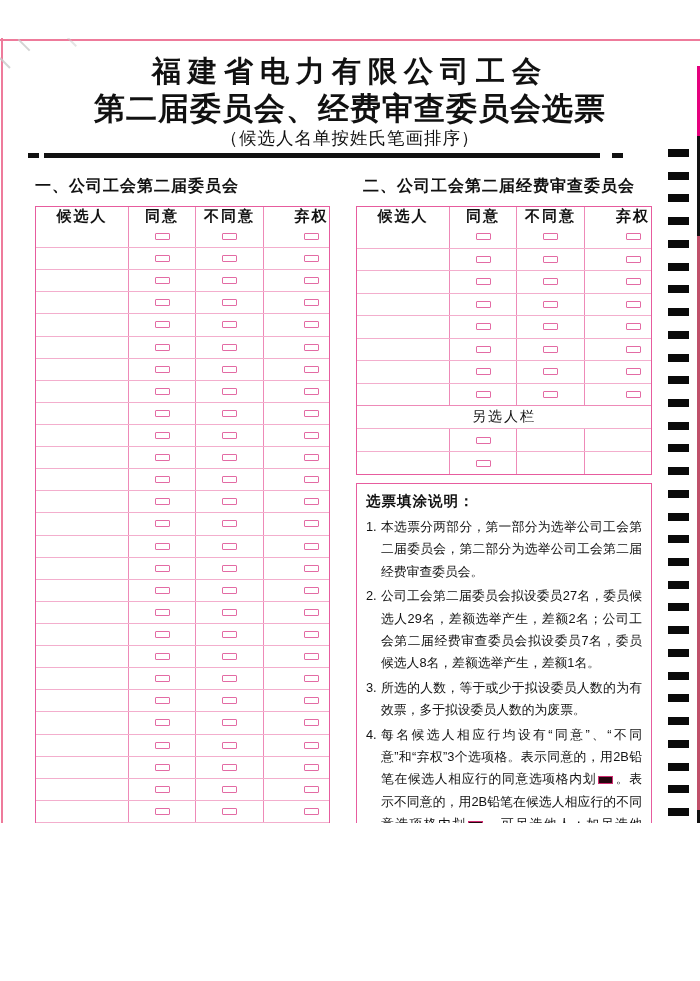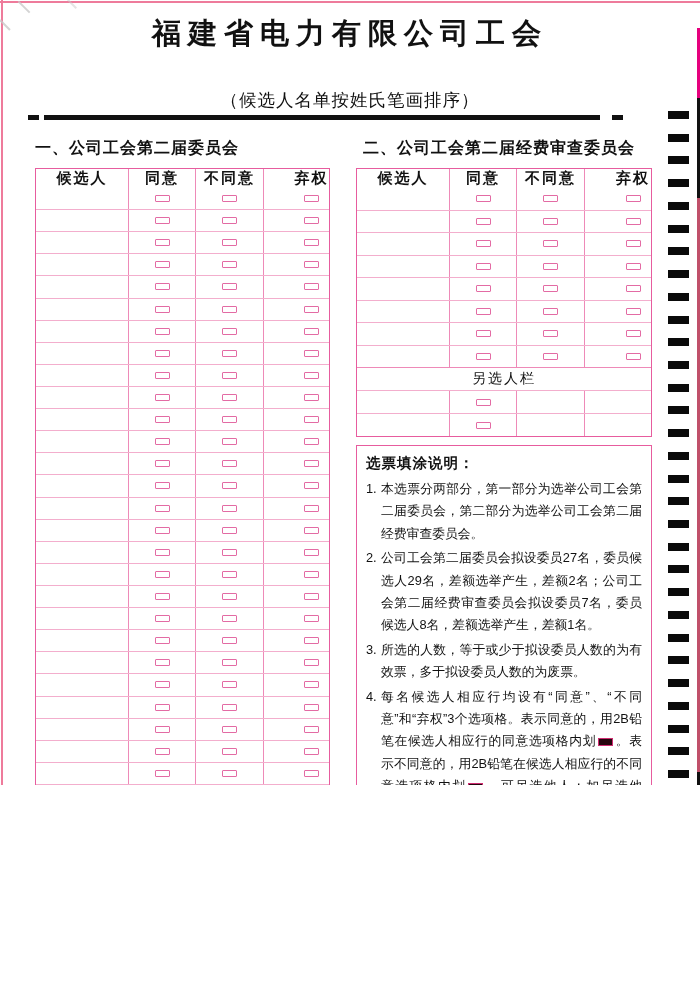--- a/index.html
+++ b/index.html
@@ -1,17 +1,17 @@
 <!DOCTYPE html>
 <html><head>
 <meta charset="utf-8">
 <style>
   html,body{margin:0;padding:0;background:#fff;}
   .sheet{position:relative;width:700px;height:785px;background:#ffffff;overflow:hidden;
-         font-family:"Liberation Sans","DejaVu Sans",sans-serif;color:#111;}
+         font-family:"Liberation Sans","DejaVu Sans",sans-serif;color:#111;margin-top:38px;}
   
   .edge{position:absolute;}
   .edge-top{left:0;top:1px;width:700px;height:2px;background:#ee7b9b;}
   .edge-left{left:1px;top:0;width:2px;height:981px;background:#ee7b9b;}
   .edge-bottom{left:0;top:977px;width:700px;height:2px;background:#e8909f;}
   .redge{position:absolute;left:697px;width:3px;}
   .crease{position:absolute;height:2px;background:#c9c9c9;opacity:.8;transform:rotate(45deg);}
   
   .title1{position:absolute;left:0;top:14px;width:700px;text-align:center;
           font-size:29px;font-weight:bold;letter-spacing:7px;white-space:nowrap;}
@@ -71,20 +71,21 @@
       <div class="redge" style="top: 198px; height: 574px; background: rgb(192, 80, 106);"></div>
       <div class="redge" style="top: 772px; height: 90px; background: rgb(17, 17, 17);"></div>
       <div class="redge" style="top: 862px; height: 68px; background: rgb(230, 0, 125);"></div>
       <div class="redge" style="top: 930px; height: 49px; background: rgb(192, 80, 106);"></div>
     </div>
   <div class="crease" style="left:16px;top:6px;width:16px;"></div>
   <div class="crease" style="left:-2px;top:24px;width:14px;"></div>
   <div class="crease" style="left:66px;top:3px;width:12px;opacity:.5;"></div>
 
   <div class="title1">福建省电力有限公司工会</div>
+  <div class="title2">第二届委员会、经费审查委员会选票</div>
   <div class="subtitle">（候选人名单按姓氏笔画排序）</div>
 
   <div class="hrule" style="left:28px;top:115px;width:11px;"></div>
   <div class="hrule" style="left:44px;top:115px;width:556px;"></div>
   <div class="hrule" style="left:612px;top:115px;width:11px;"></div>
 
   <div class="heading heading-left">一、公司工会第二届委员会</div>
   <div class="heading heading-right">二、公司工会第二届经费审查委员会</div>
 
   <div id="table1" class="vtable" style="left:35px;top:168px;width:295px;height:750px;">

